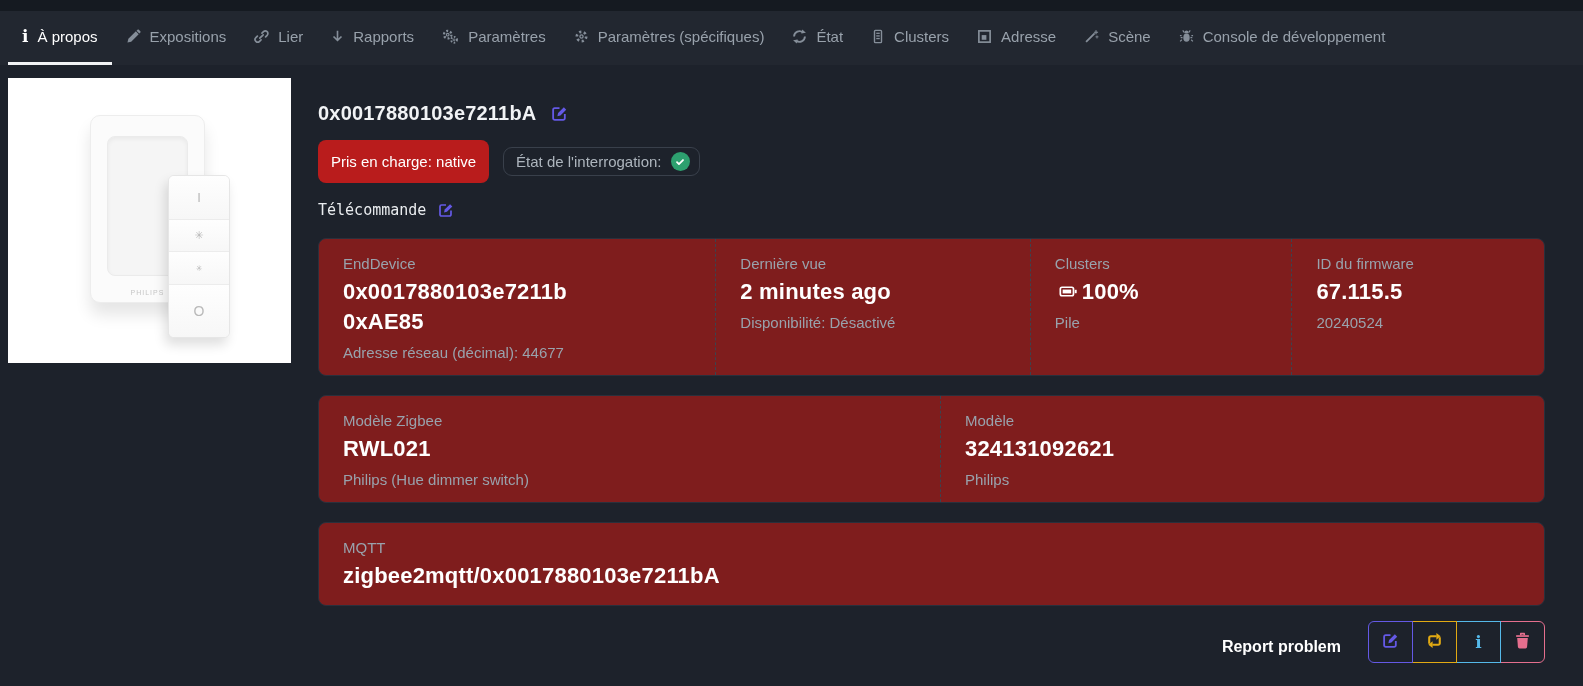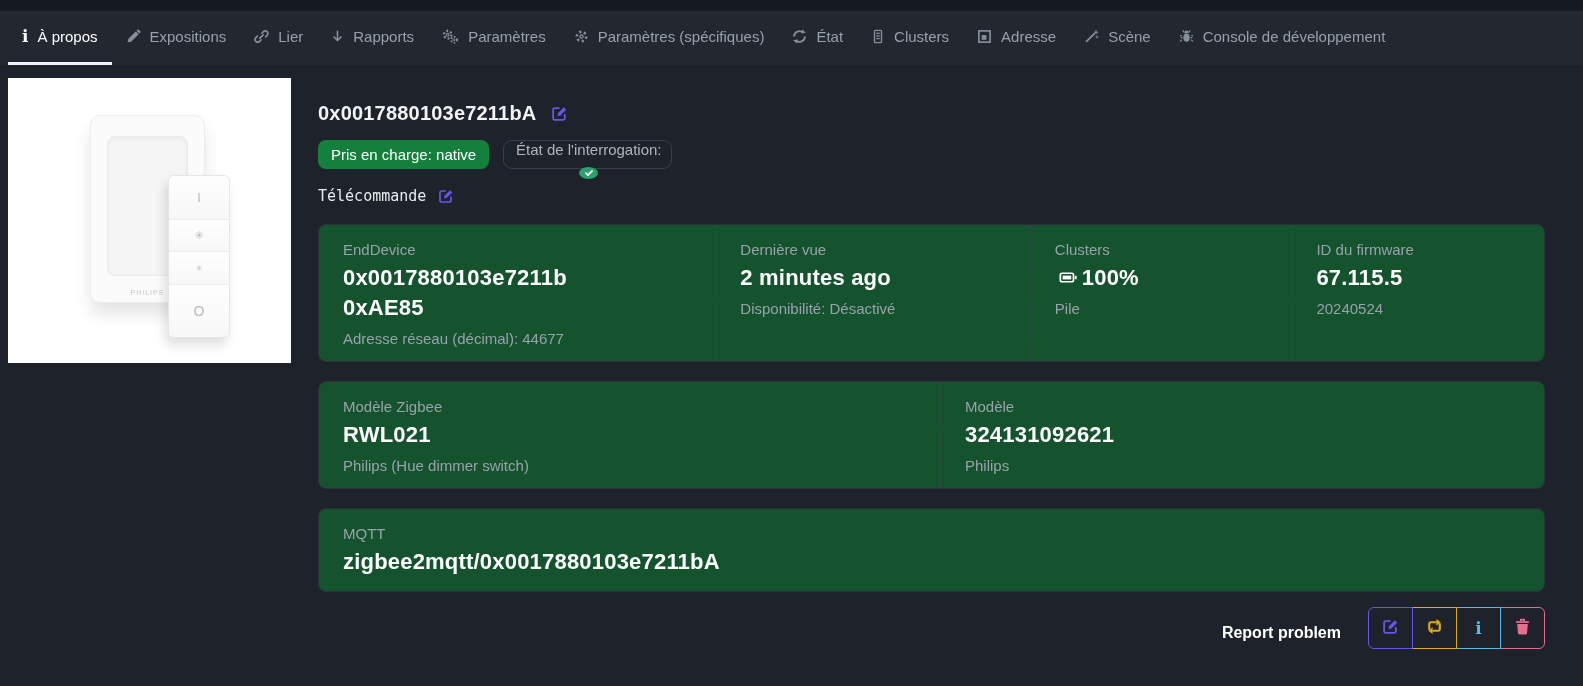--- a/index.html
+++ b/index.html
@@ -48,32 +48,32 @@
   .rb3 { flex:20; font-size:8px; }
   .rb4 { flex:33; font-size:14px; }
 
   
   .detail { margin-left:318px; margin-right:38px; padding-top:37px; }
   .id-row { display:flex; align-items:center; gap:15px; }
   .id-row h1 { font-size:20px; font-weight:700; color:#f1f3f5; letter-spacing:.2px; }
   .edit-ic { color:#6459e6; display:inline-flex; cursor:pointer; }
 
   .badge-row { display:flex; align-items:center; gap:14px; margin-top:15px; }
-  .badge-green { background:#15803d; color:#ffffff; font-size:15px; border-radius:8px;
-                 padding:0 13px; height:29px; display:flex; align-items:center; }
+  .badge-green { background:#b91c1c; color:#ffffff; font-size:15px; border-radius:8px;
+                 padding:0 13px; height:43px; display:flex; align-items:center; }
   .pill { border:1px solid #39404b; border-radius:9px; height:29px; padding:0 9px 0 12px;
-          display:flex; align-items:center; gap:9px; color:#adb5bd; font-size:15px;flex-direction:column; }
+          display:flex; align-items:center; gap:9px; color:#adb5bd; font-size:15px; }
   .check-circle { width:19px; height:19px; border-radius:50%; background:#2da06f;
           display:flex; align-items:center; justify-content:center; }
 
   .name-row { display:flex; align-items:center; gap:12px; margin-top:18px; }
   .name-row .fname { font-family:"DejaVu Sans Mono","Liberation Mono",monospace;
           font-size:15px; color:#e9ecef; }
 
-  .card { background:#14532d; border:1px solid #2a303c; border-radius:8px;
+  .card { background:#7f1d1d; border:1px solid #2a303c; border-radius:8px;
           display:flex; margin-top:19px; }
   .cell { padding:16px 24px 14px; }
   .cell + .cell { border-left:1px dashed #3c434f; }
   .lbl { color:#99a2ac; font-size:15px; }
   .val { color:#ffffff; font-size:22px; font-weight:800; line-height:1.36; margin-top:5px;
          letter-spacing:.2px; }
   .sub { color:#99a2ac; font-size:15px; margin-top:7px; }
   .w1 { width:397px; } .w2 { width:315px; } .w3 { width:262px; } .w4 { width:253px; }
   .h1c { width:622px; } .h2c { width:605px; }
   .power-val { display:flex; align-items:center; gap:0; }

